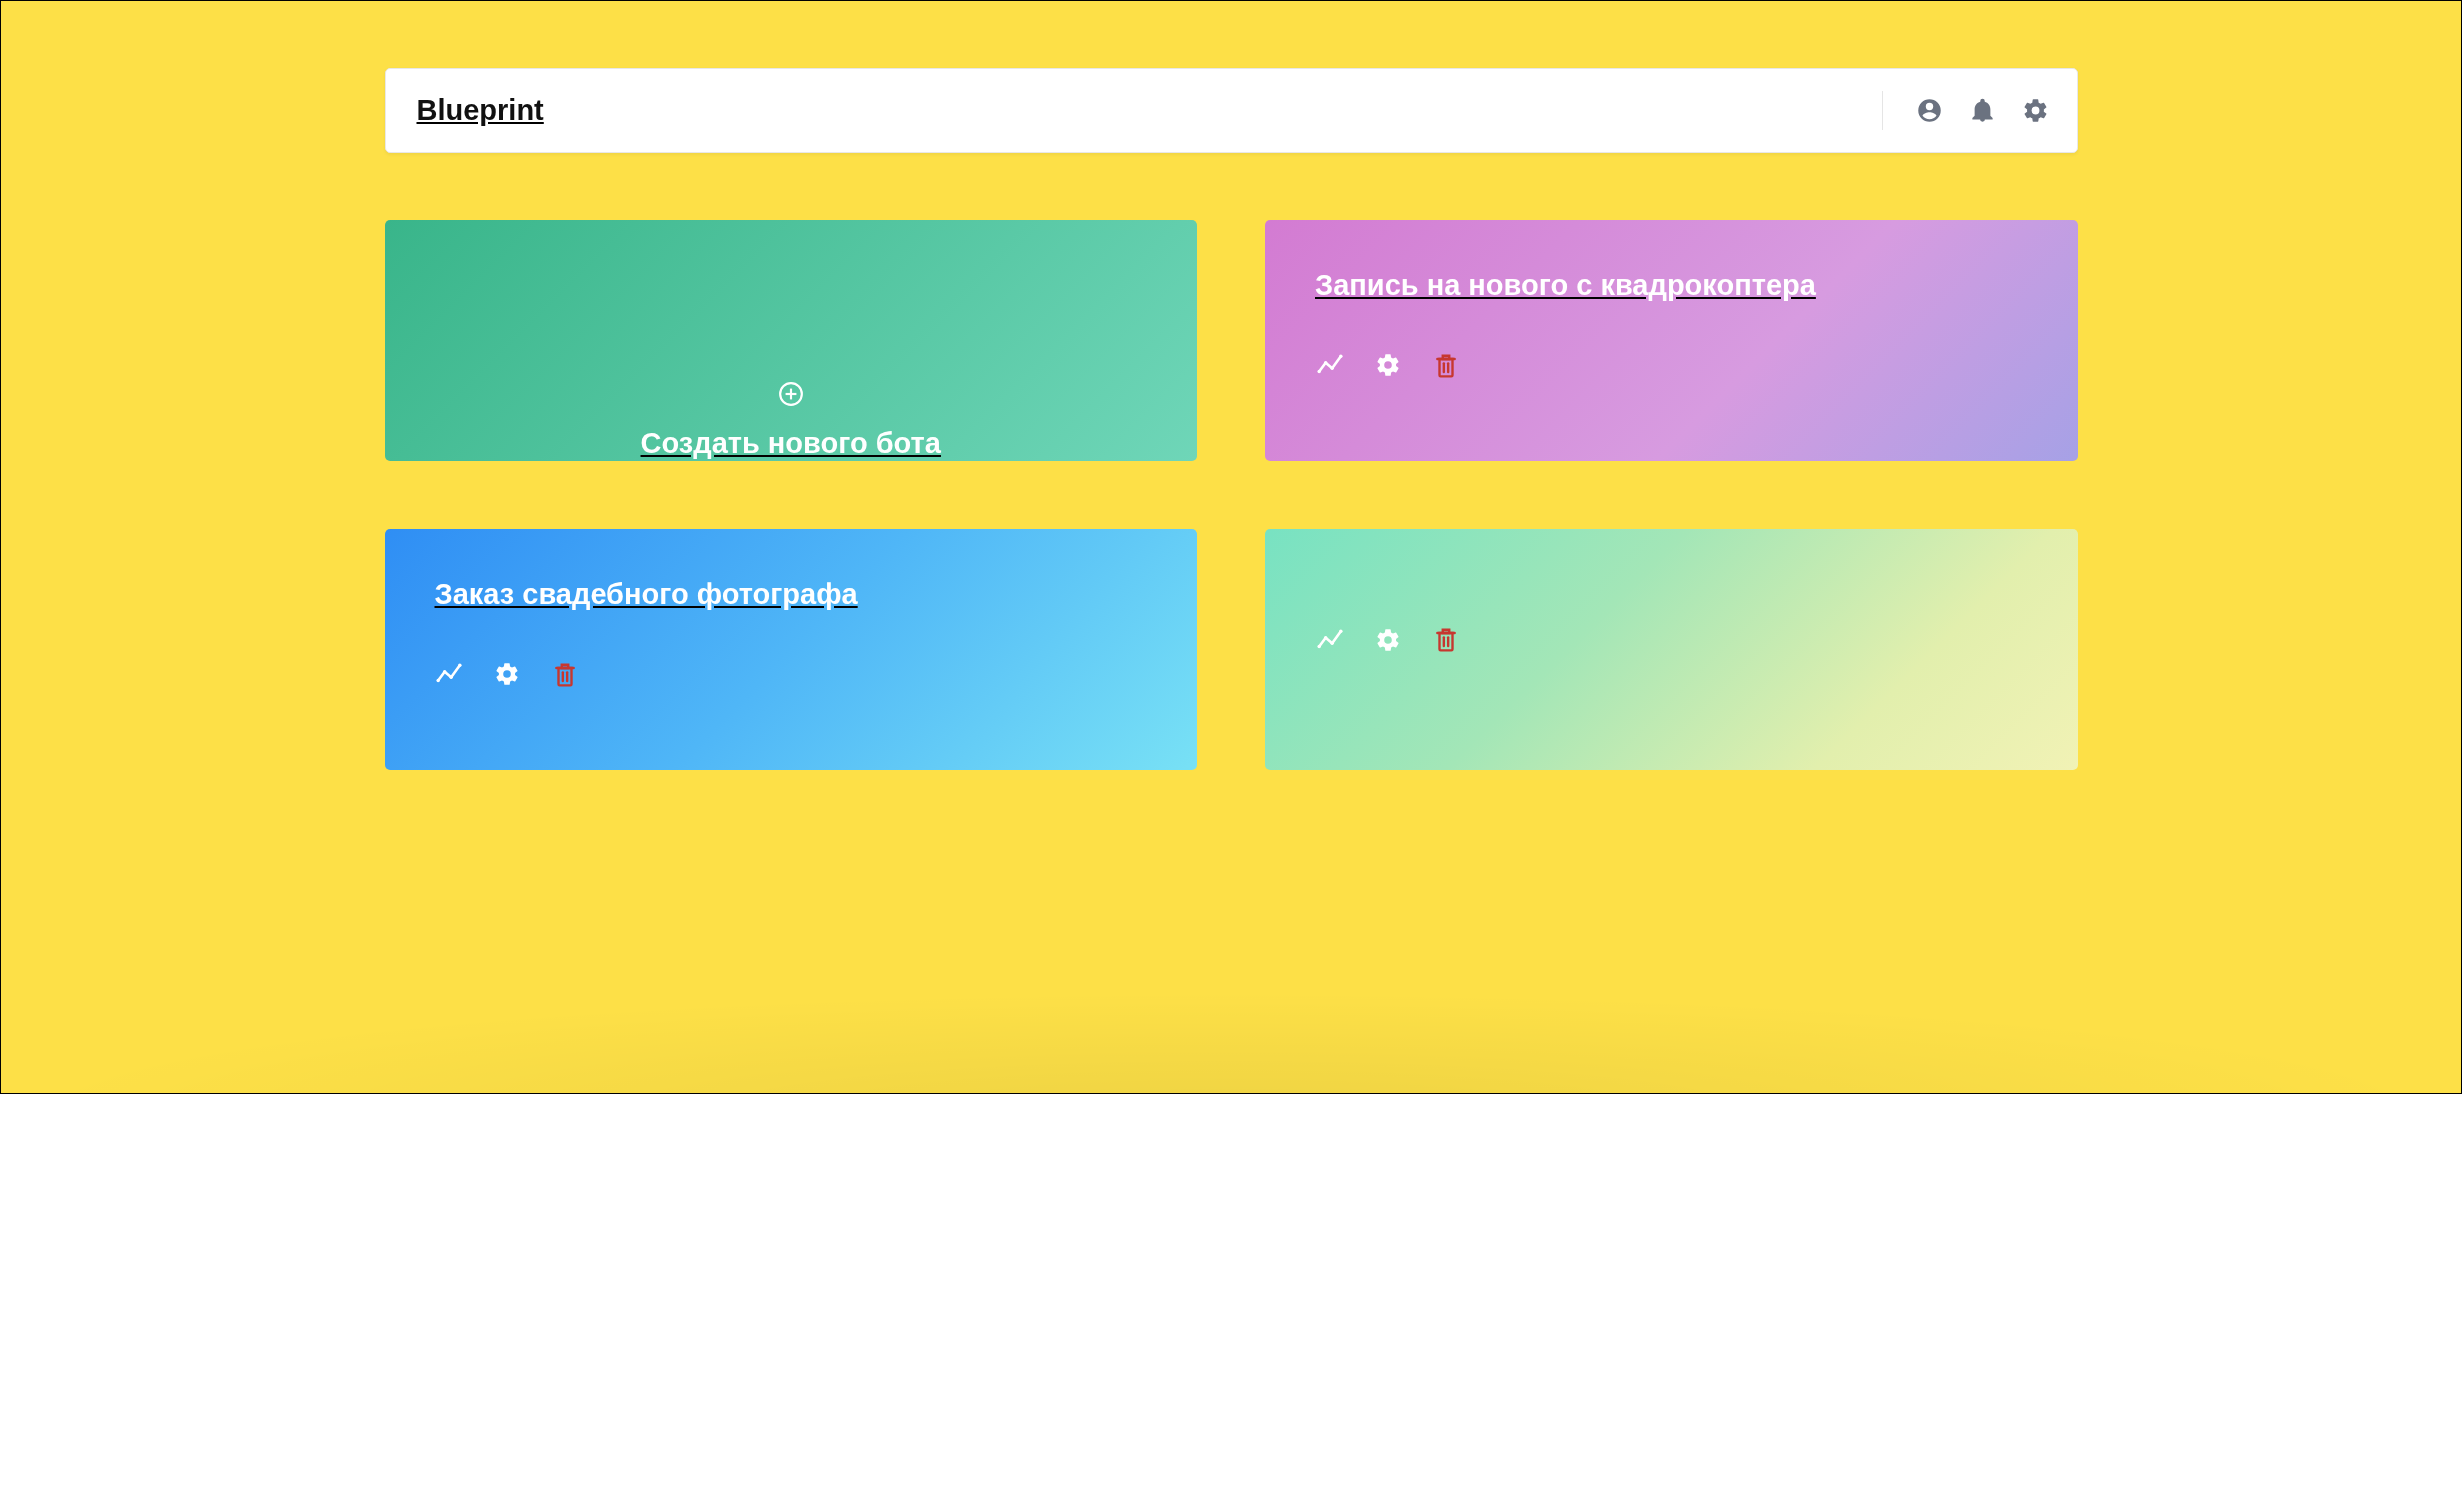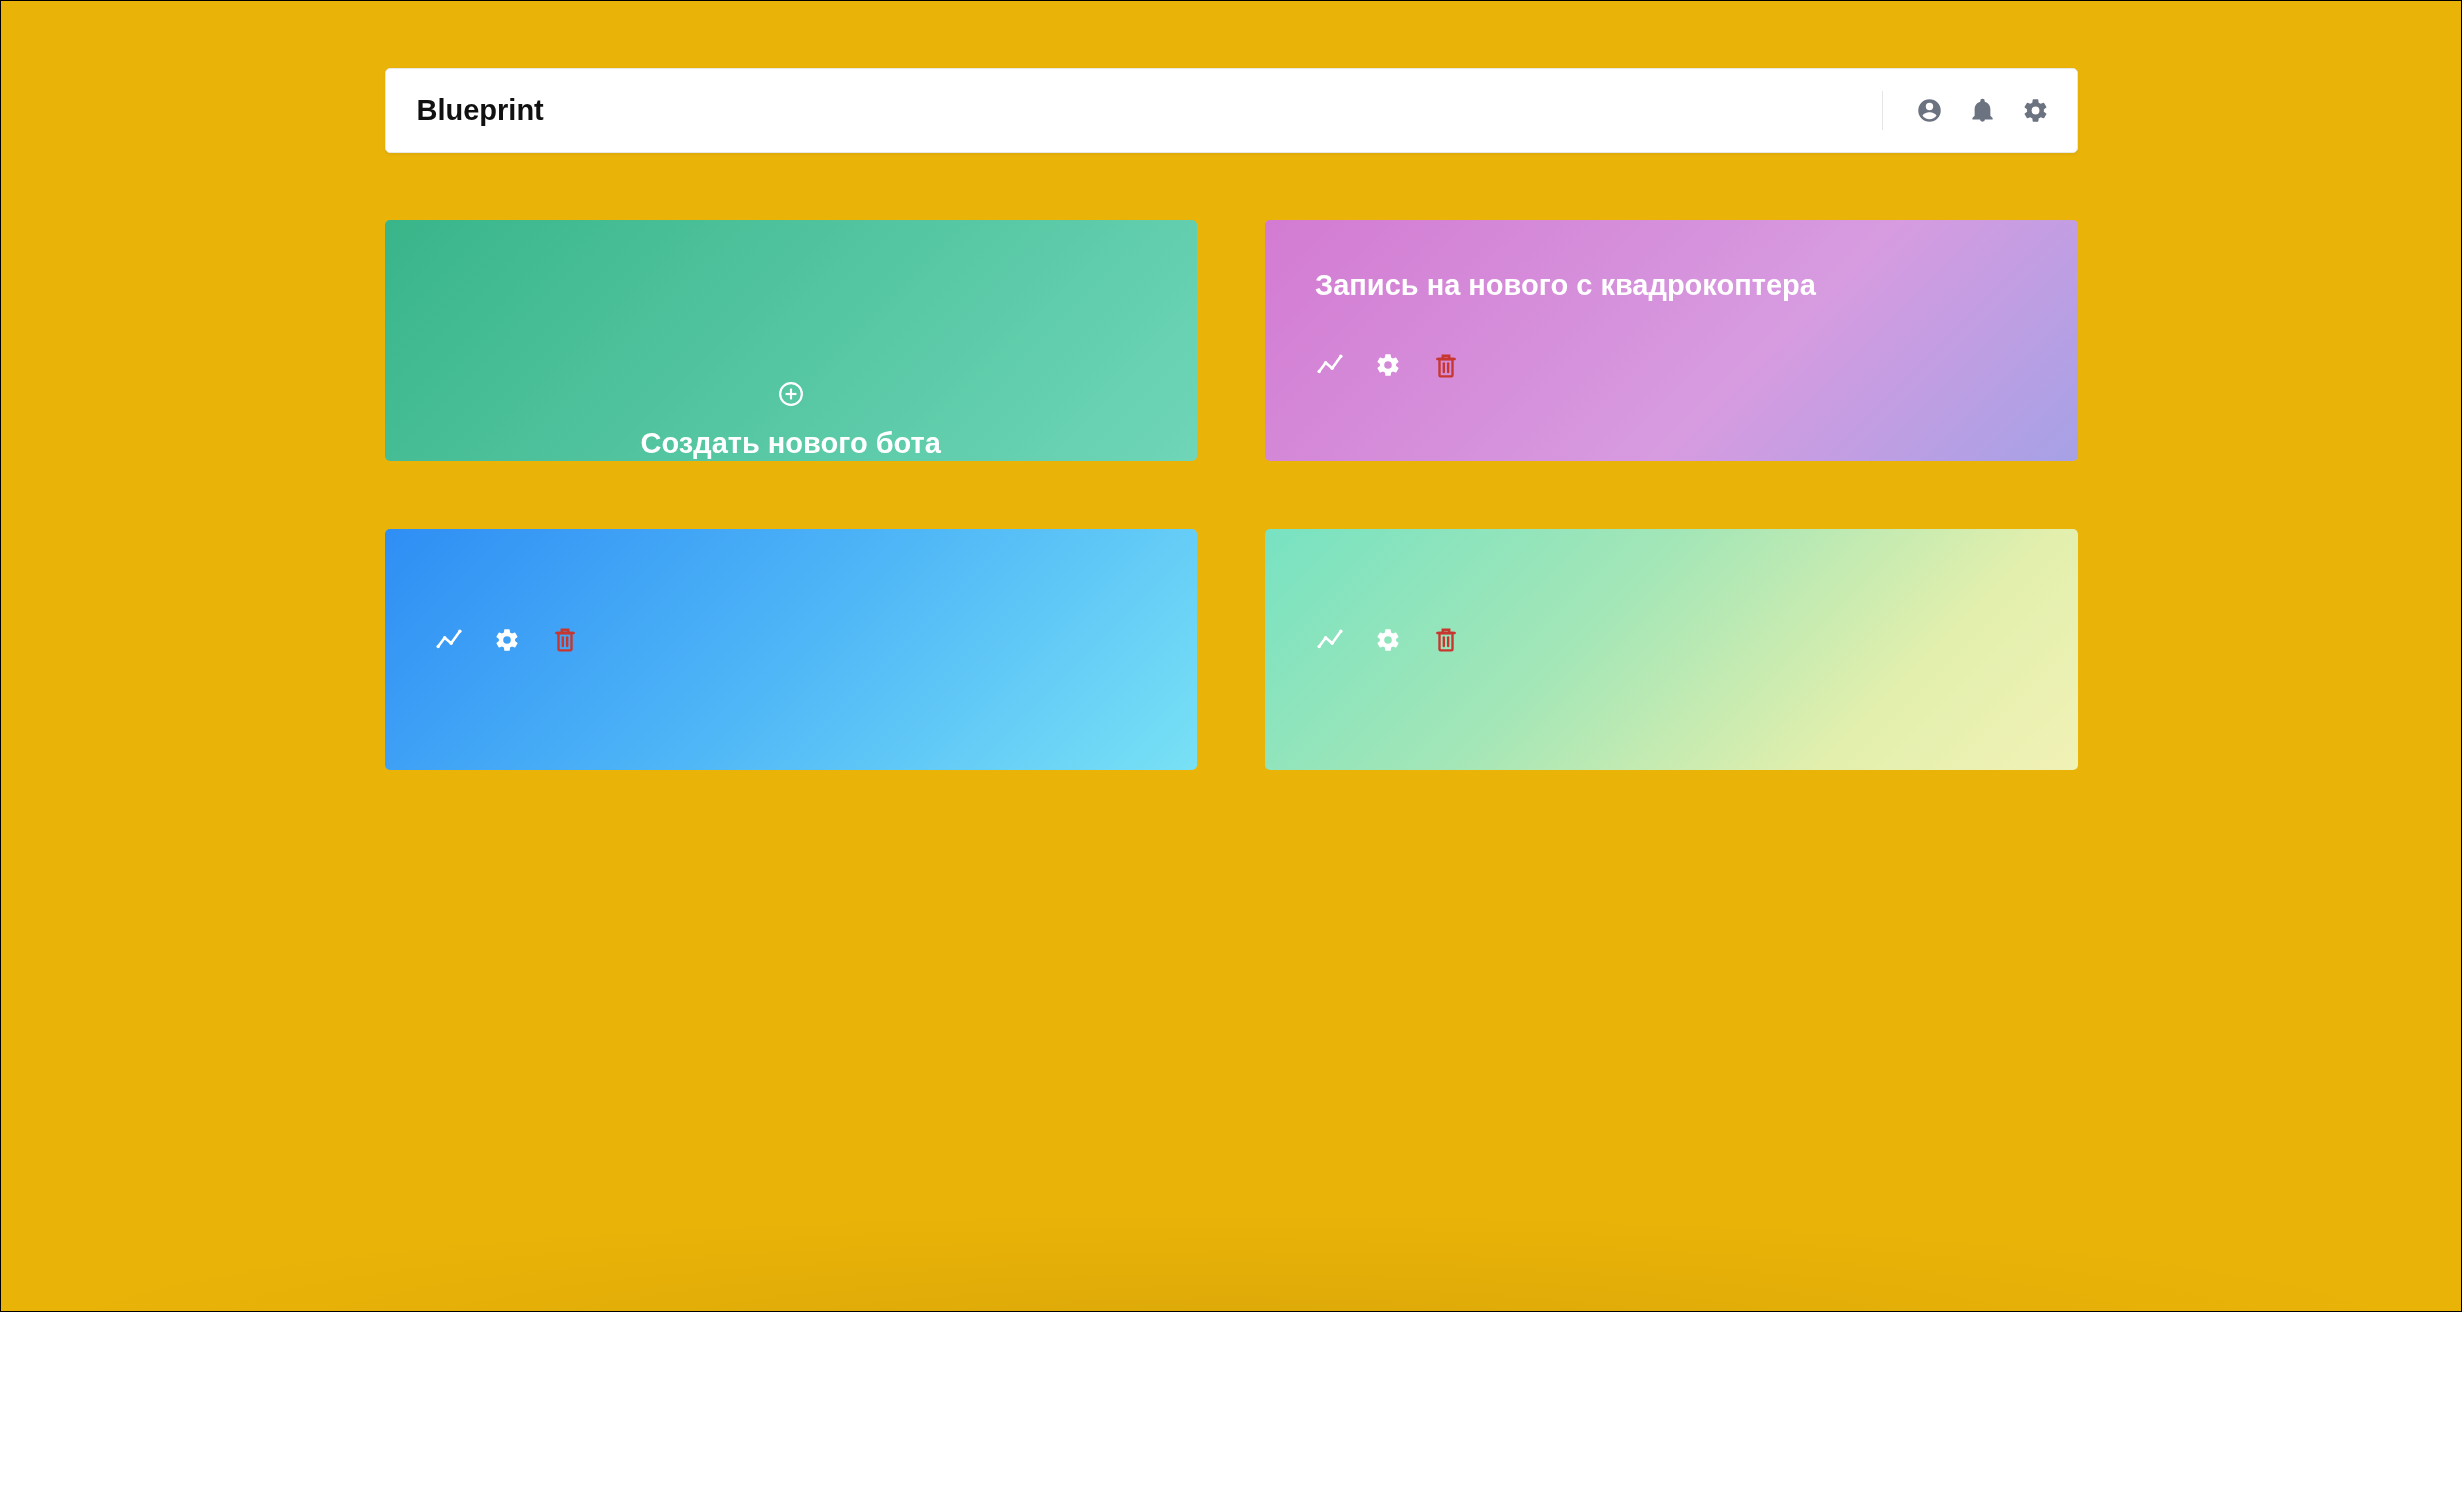--- a/index.html
+++ b/index.html
@@ -4,24 +4,25 @@
 <style>
   * { box-sizing: border-box; margin: 0; padding: 0; }
   html, body {
     width: 100%;
     height: 100%;
     font-family: -apple-system, BlinkMacSystemFont, "Segoe UI", Helvetica, Arial, sans-serif;
     background: #ffffff;
   }
   .frame {
     width: 2462px;
-    height: 1312px;
+    height: 1094px;
     border: 1.7px solid #000;
     position: relative;
-    background: #eab308;
+    background: #fde047;
+    text-decoration: underline;
   }
   .content {
     width: 1693px;
     margin: 0 auto;
     padding-top: 67px;
   }
   .topbar {
     width: 100%;
     height: 85px;
     background: #ffffff;
@@ -187,20 +188,21 @@
               <path d="M9 3h6v3H9z"></path>
               <path d="M6 6h12v15a1 1 0 0 1-1 1H7a1 1 0 0 1-1-1V6Z"></path>
               <line x1="10" y1="10" x2="10" y2="18"></line>
               <line x1="14" y1="10" x2="14" y2="18"></line>
             </svg>
           </span>
         </div>
       </div>
 
       <div class="card g-blue">
+        <div class="card-title">Заказ свадебного фотографа</div>
         <div class="card-actions">
           <span class="card-action">
             <svg viewBox="0 0 24 24" fill="none" stroke="currentColor" stroke-width="2.4" stroke-linecap="round" stroke-linejoin="round">
               <polyline points="2 18 8 10 14 15 22 4"></polyline>
               <circle cx="2" cy="18" r="1.6" fill="currentColor" stroke="none"></circle>
               <circle cx="8" cy="10" r="1.6" fill="currentColor" stroke="none"></circle>
               <circle cx="14" cy="15" r="1.6" fill="currentColor" stroke="none"></circle>
               <circle cx="22" cy="4" r="1.6" fill="currentColor" stroke="none"></circle>
             </svg>
           </span>

